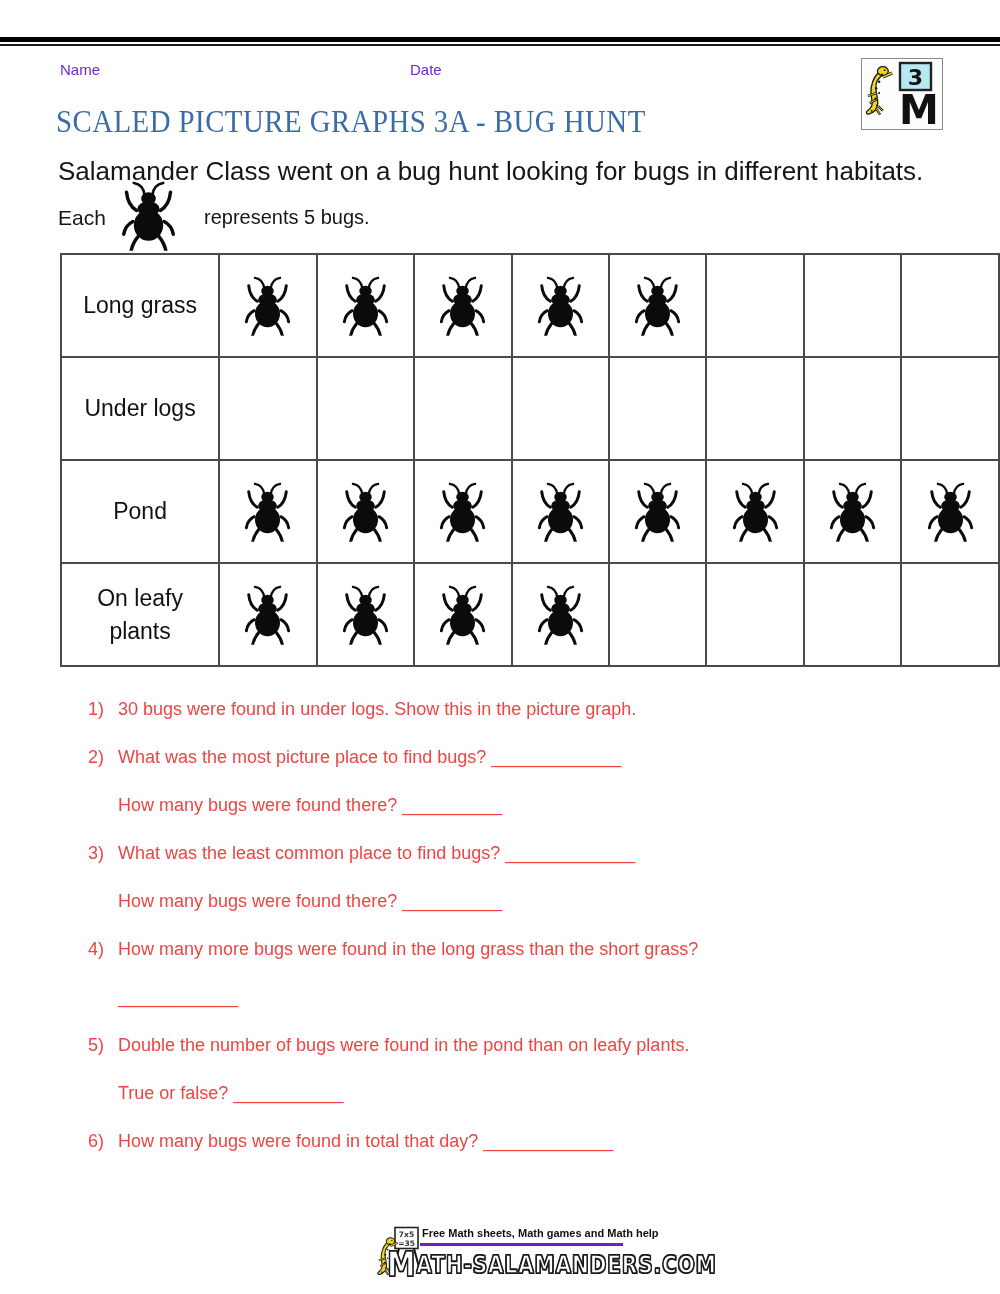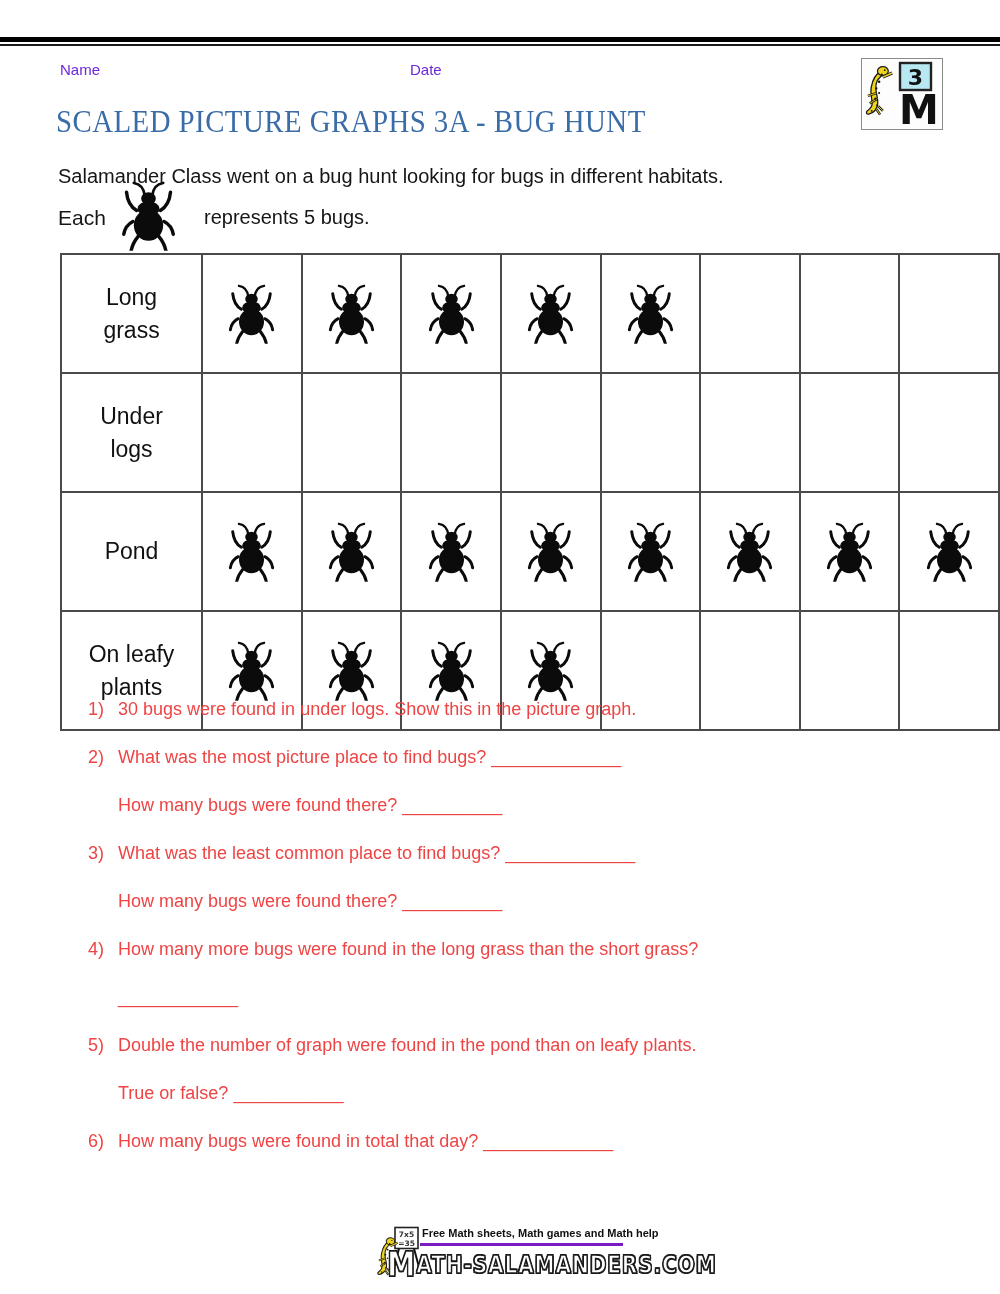--- a/index.html
+++ b/index.html
@@ -20,30 +20,30 @@
 
   .grade-logo{left:861px;top:58px;width:80px;height:70px;border:1px solid #8a8a8a;background:#fdfdfd}
   .grade-logo svg{width:78px;height:68px;display:block}
 
   .page-title{
     left:56px;top:104px;white-space:nowrap;
     font-family:"Liberation Serif",serif;font-size:31px;color:#3a6ca8;
     transform:scaleX(0.93);transform-origin:left top;letter-spacing:.5px;
   }
 
-  .intro-text{left:58px;top:165px;font-size:20px;white-space:nowrap}
+  .intro-text{left:58px;top:156px;font-size:26px;white-space:nowrap}
 
   .key-each{left:58px;top:206px;font-size:21px}
   .key-bug{left:121px;top:181px;width:55px;height:70px}
   .key-represents{left:204px;top:206px;font-size:20px;white-space:nowrap}
 
   table.pictograph{
     position:absolute;left:60px;top:253px;border-collapse:collapse;table-layout:fixed;
   }
-  table.pictograph td{border:2px solid #4a4a4a;padding:16px;background:#fff}
+  table.pictograph td{border:2px solid #4a4a4a;padding:8px;background:#fff}
   td.habitat{width:170px;height:85px;text-align:center;vertical-align:middle;
     font-size:23px;line-height:1.4;color:#111}
   td.cell{width:92px;height:85px;text-align:center;vertical-align:middle}
   svg.cell-bug{width:47px;height:60px;display:inline-block;vertical-align:middle}
 
   .questions{left:88px;top:699px;width:890px}
   .q-line{height:48px;font-size:18px;white-space:nowrap;color:#ef4444}
   .q-num{display:inline-block;width:30px}
 
   
@@ -214,21 +214,21 @@
 </table>
 
 <div class="abs questions">
     <div class="q-line"><span class="q-num">1)</span><span class="q-text">30 bugs were found in under logs. Show this in the picture graph.</span></div>
     <div class="q-line"><span class="q-num">2)</span><span class="q-text">What was the most picture place to find bugs? _____________</span></div>
     <div class="q-line"><span class="q-num"></span><span class="q-text">How many bugs were found there? __________</span></div>
     <div class="q-line"><span class="q-num">3)</span><span class="q-text">What was the least common place to find bugs? _____________</span></div>
     <div class="q-line"><span class="q-num"></span><span class="q-text">How many bugs were found there? __________</span></div>
     <div class="q-line"><span class="q-num">4)</span><span class="q-text">How many more bugs were found in the long grass than the short grass?</span></div>
     <div class="q-line"><span class="q-num"></span><span class="q-text">____________</span></div>
-    <div class="q-line"><span class="q-num">5)</span><span class="q-text">Double the number of graph were found in the pond than on leafy plants.</span></div>
+    <div class="q-line"><span class="q-num">5)</span><span class="q-text">Double the number of bugs were found in the pond than on leafy plants.</span></div>
     <div class="q-line"><span class="q-num"></span><span class="q-text">True or false? ___________</span></div>
     <div class="q-line"><span class="q-num">6)</span><span class="q-text">How many bugs were found in total that day? _____________</span></div>
   </div>
 
 <div class="abs footer">
   <svg class="abs footer-logo" viewBox="0 0 46 58">
     <rect x="19" y="1.5" width="23" height="21" fill="#ffffff" stroke="#222" stroke-width="1.6"></rect>
     <text x="30.5" y="10.5" font-size="7.5" font-weight="bold" fill="#333" text-anchor="middle" font-family="DejaVu Sans, sans-serif">7x5</text>
     <text x="30.5" y="19.5" font-size="7.5" font-weight="bold" fill="#333" text-anchor="middle" font-family="DejaVu Sans, sans-serif">=35</text>
     <path d="M23,22.5 L17,45 M38,22.5 L44,45" stroke="#111" stroke-width="2"></path>

